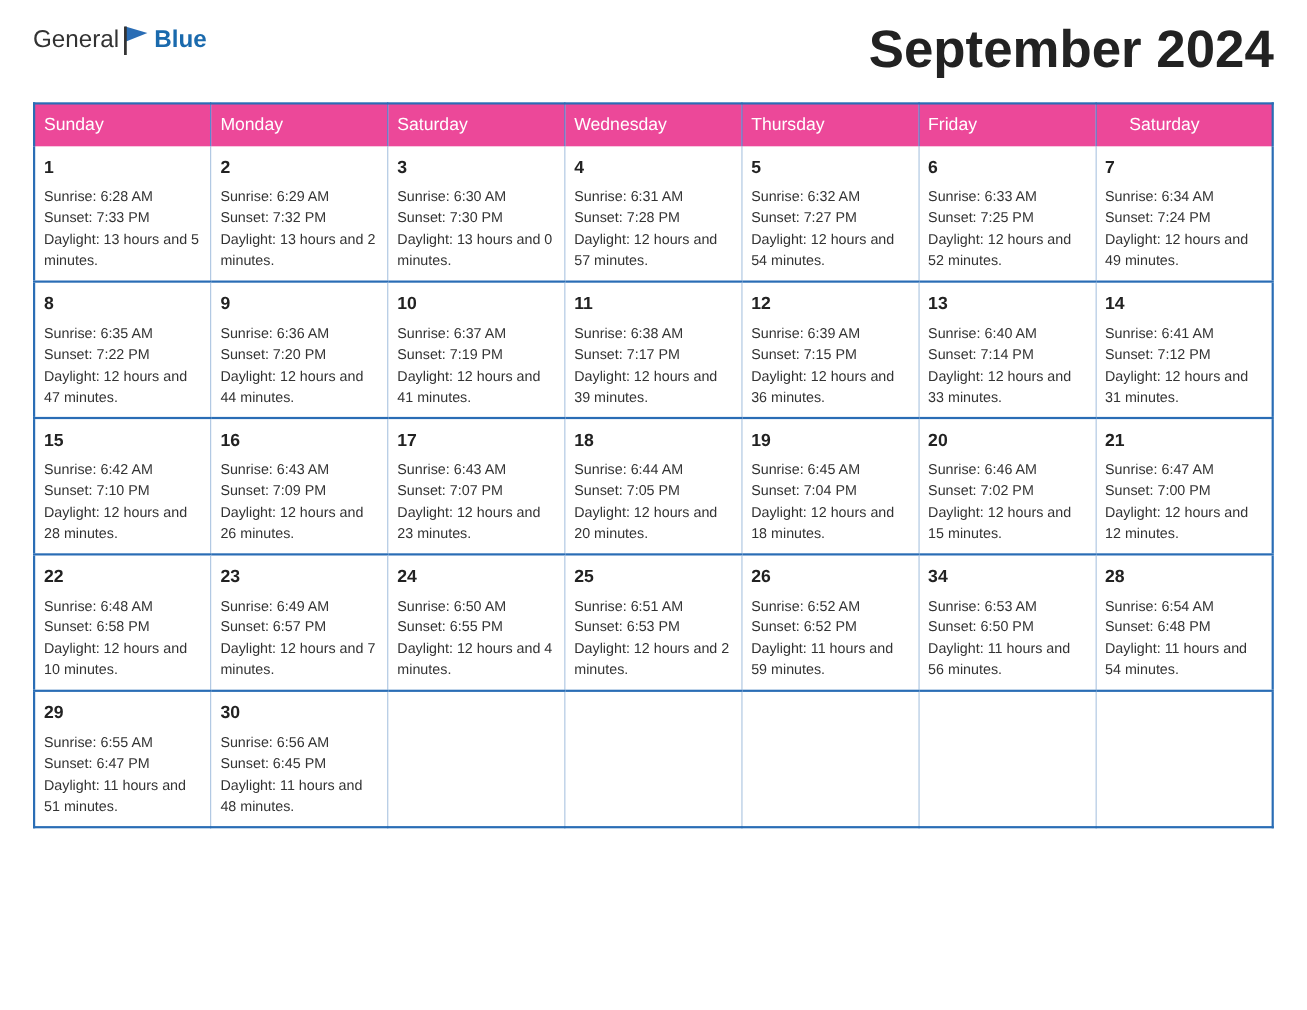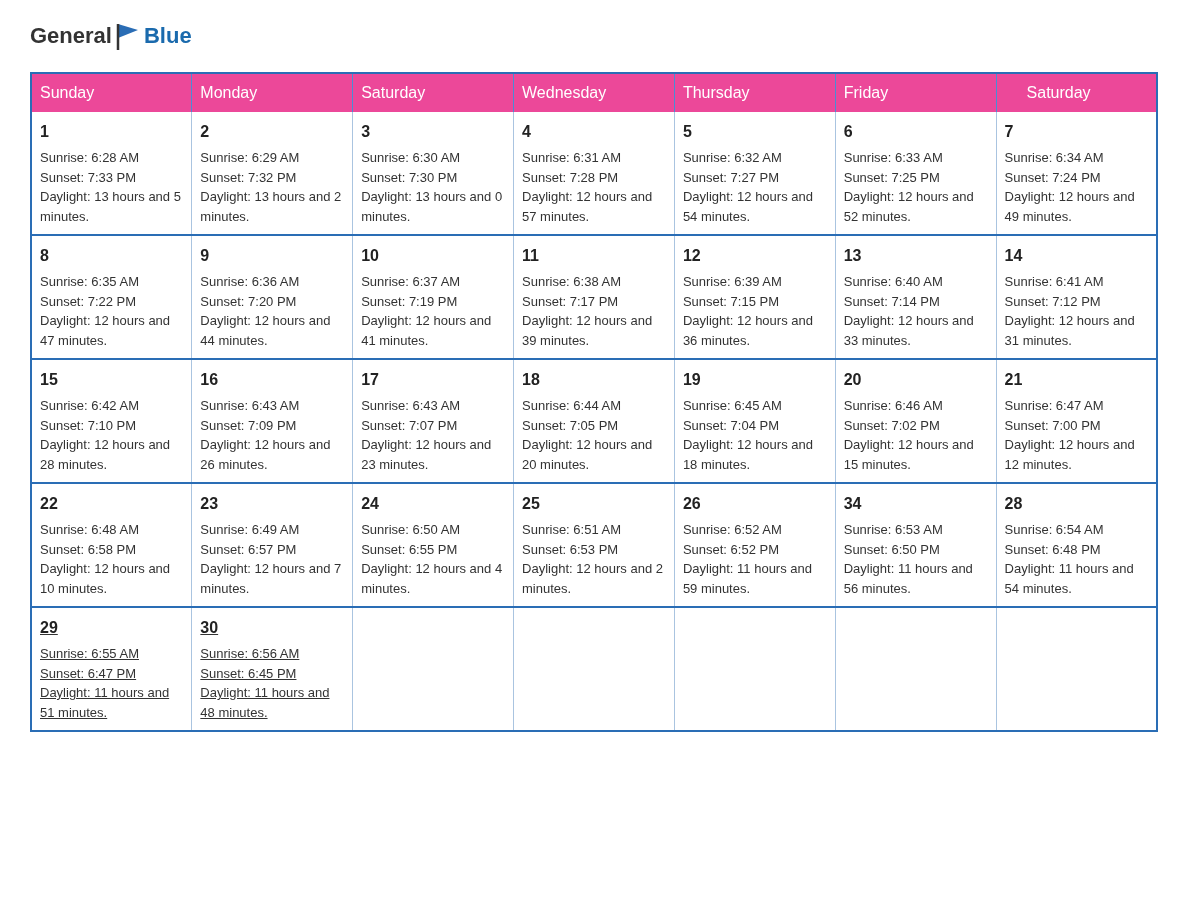--- a/index.html
+++ b/index.html
@@ -17,21 +17,21 @@
       align-items: flex-start;
       margin-bottom: 20px;
     }
     .logo {
       display: flex;
       align-items: center;
       gap: 4px;
     }
     .logo-text-general {
       font-size: 22px;
-      font-weight: bold;
+      font-weight: normal;
       color: #333;
     }
     .logo-text-blue {
       font-size: 22px;
       font-weight: bold;
       color: #1a6aad;
     }
     .title-section {
       text-align: right;
     }
@@ -71,21 +71,20 @@
       border-bottom: 2px solid #2a6db5;
       width: calc(100% / 7);
       font-size: 13px;
       line-height: 1.5;
     }
     .calendar td:last-child {
       border-right: none;
     }
     .calendar tr:last-child td {
       border-bottom: none;
-      text-decoration: underline;
     }
     .day-number {
       font-size: 16px;
       font-weight: bold;
       color: #222;
       display: block;
       margin-bottom: 4px;
     }
     .day-info {
       color: #333;
@@ -104,20 +103,21 @@
     <div style="display:flex; align-items:center;">
       <span class="logo-text-general">General</span>
       <svg width="28" height="32" viewBox="0 0 28 32" style="margin: 0 2px;">
         <polygon points="4,4 24,10 4,18" fill="#2a6db5"></polygon>
         <line x1="4" y1="4" x2="4" y2="30" stroke="#333" stroke-width="2.5"></line>
       </svg>
     </div>
     <span class="logo-text-blue" style="margin-left:-4px;">Blue</span>
   </div>
   <div class="title-section">
+    <div class="month-title">September 2024</div>
   </div>
 </div>
 
 <table class="calendar">
   <thead>
     <tr>
 
     <th>Sunday</th>
         <th>Monday</th>
         <th>Saturday</th>

